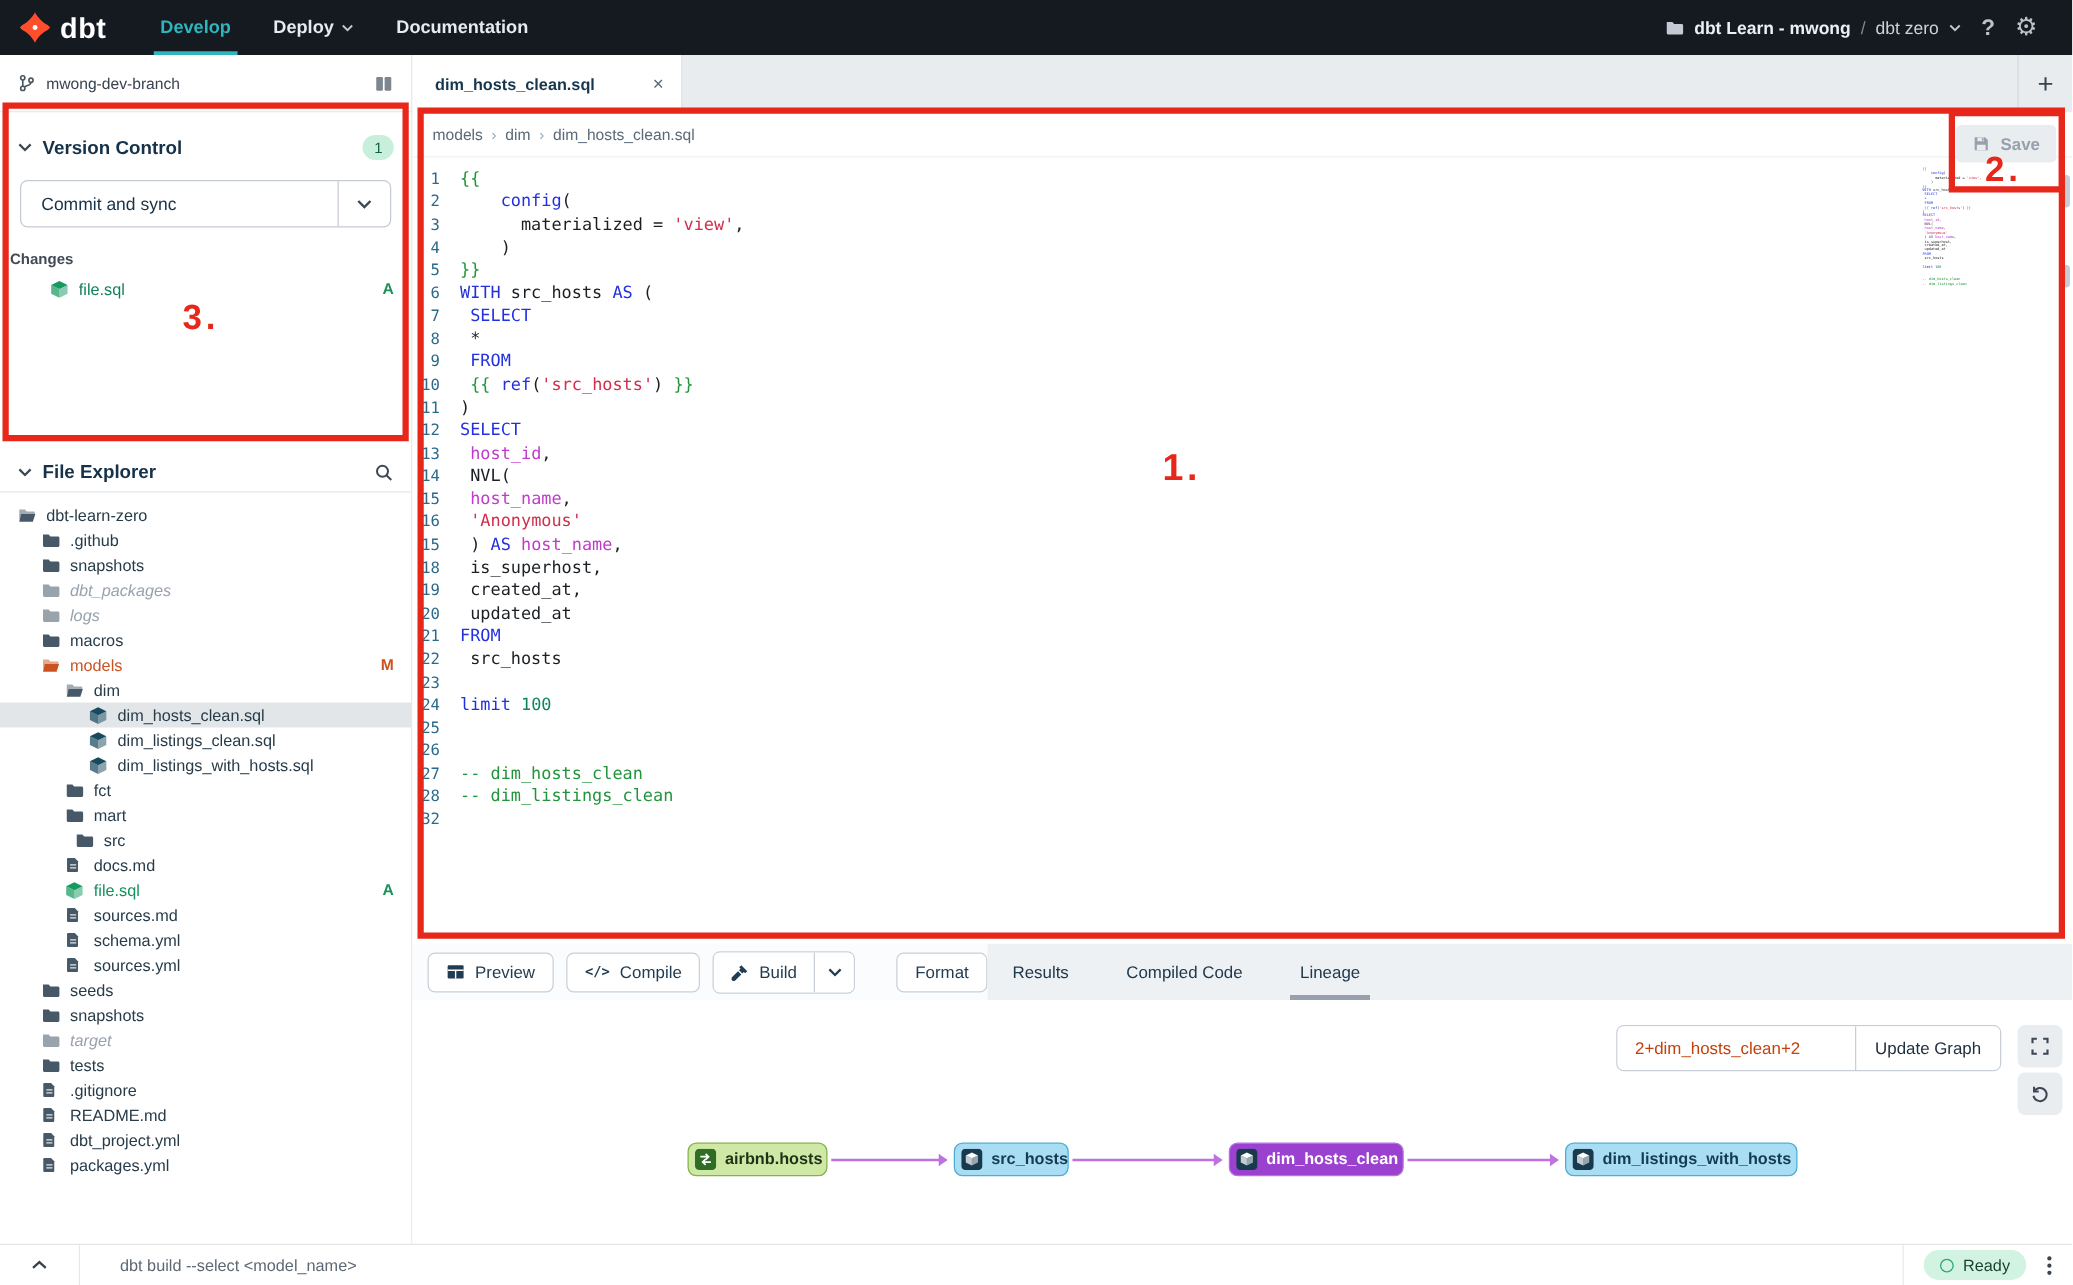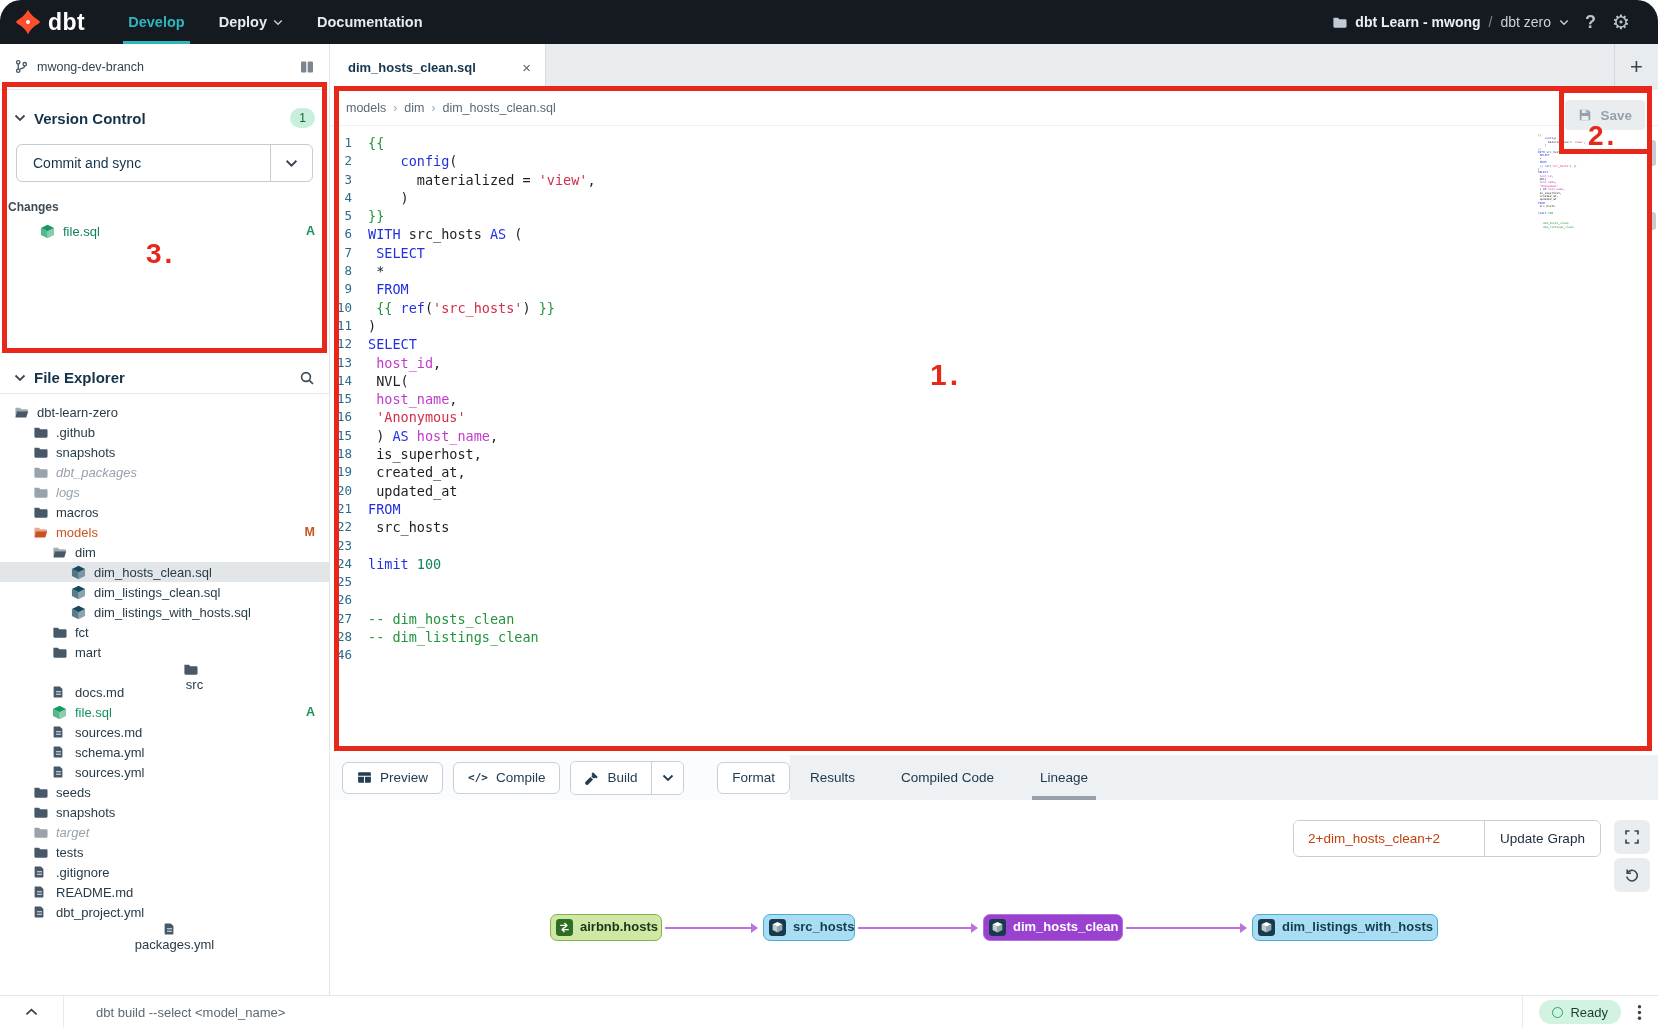--- a/index.html
+++ b/index.html
@@ -1,19 +1,19 @@
 <!DOCTYPE html>
 <html><head>
 <meta charset="utf-8">
 <style>
   * { margin:0; padding:0; box-sizing:border-box; }
   html,body { background:#ffffff; }
   .screen {
     position:relative; width:1658px; height:1028px; overflow:hidden;
-    font-family:"Liberation Sans", sans-serif; background:#fff; color:#223c52;border-radius:21px;
+    font-family:"Liberation Sans", sans-serif; background:#fff; color:#223c52;
   }
   svg { display:block; }
 
   
   .topnav { position:absolute; left:0; top:0; width:1658px; height:44px; background:#151a21; display:flex; align-items:center; }
   .brand { display:flex; align-items:center; gap:6px; padding:0 26px 0 14px; }
   .brand-logo { width:28px; height:28px; }
   .brand-name { color:#fff; font-weight:bold; font-size:23px; letter-spacing:.5px; }
   .nav-menu { display:flex; height:100%; }
   .nav-item { position:relative; display:flex; align-items:center; gap:6px; padding:0 17px; color:#e7ebf0; font-size:14.5px; font-weight:bold; cursor:pointer; }
@@ -362,21 +362,21 @@
           <span class="tree-label">fct</span>
         </div>
         <div class="tree-row" style="padding-left: 52px;">
           <span class="tree-icon folder">
             <svg viewBox="0 0 16 16" width="15" height="15">
               <path d="M1.5 2.8h4.8l1.5 1.7h6.4c.7 0 1.3.6 1.3 1.3v6.4c0 .7-.6 1.3-1.3 1.3H2.8c-.7 0-1.3-.6-1.3-1.3V2.8z" fill="currentColor"></path>
             </svg>
           </span>
           <span class="tree-label">mart</span>
         </div>
-        <div class="tree-row" style="padding-left: 60px; flex-direction: column;">
+        <div class="tree-row" style="padding-left: 60px;">
           <span class="tree-icon folder">
             <svg viewBox="0 0 16 16" width="15" height="15">
               <path d="M1.5 2.8h4.8l1.5 1.7h6.4c.7 0 1.3.6 1.3 1.3v6.4c0 .7-.6 1.3-1.3 1.3H2.8c-.7 0-1.3-.6-1.3-1.3V2.8z" fill="currentColor"></path>
             </svg>
           </span>
           <span class="tree-label">src</span>
         </div>
         <div class="tree-row" style="padding-left: 52px;">
           <span class="tree-icon file">
             <svg viewBox="0 0 16 16" width="13" height="14">
@@ -476,21 +476,21 @@
         </div>
         <div class="tree-row" style="padding-left: 33px;">
           <span class="tree-icon file">
             <svg viewBox="0 0 16 16" width="13" height="14">
               <path d="M3.2 1.2h6.4l3.2 3.2v9.2c0 .7-.5 1.2-1.2 1.2H3.2c-.7 0-1.2-.5-1.2-1.2V2.4c0-.7.5-1.2 1.2-1.2z" fill="currentColor"></path>
               <path d="M5 7.2h6v1.2H5zm0 3h6v1.2H5z" fill="#fff" opacity=".85"></path>
             </svg>
           </span>
           <span class="tree-label">dbt_project.yml</span>
         </div>
-        <div class="tree-row" style="padding-left: 20px; flex-direction: column;">
+        <div class="tree-row" style="padding-left: 33px;">
           <span class="tree-icon file">
             <svg viewBox="0 0 16 16" width="13" height="14">
               <path d="M3.2 1.2h6.4l3.2 3.2v9.2c0 .7-.5 1.2-1.2 1.2H3.2c-.7 0-1.2-.5-1.2-1.2V2.4c0-.7.5-1.2 1.2-1.2z" fill="currentColor"></path>
               <path d="M5 7.2h6v1.2H5zm0 3h6v1.2H5z" fill="#fff" opacity=".85"></path>
             </svg>
           </span>
           <span class="tree-label">packages.yml</span>
         </div>
       </div>
   </div>
@@ -619,21 +619,21 @@
         </div>
         <div class="code-line">
           <span class="ln">27</span>
           <span class="lc"><span class="tok-cm">-- dim_hosts_clean</span></span>
         </div>
         <div class="code-line">
           <span class="ln">28</span>
           <span class="lc"><span class="tok-cm">-- dim_listings_clean</span></span>
         </div>
         <div class="code-line">
-          <span class="ln">46</span>
+          <span class="ln">32</span>
           <span class="lc"></span>
         </div>
       </div>
     <div class="minimap">
         <div class="code-line">
           <span class="lc"><span class="tok-br">{{</span></span>
         </div>
         <div class="code-line">
           <span class="lc"><span class="tok-pl">    </span><span class="tok-kw">config</span><span class="tok-pl">(</span></span>
         </div>

